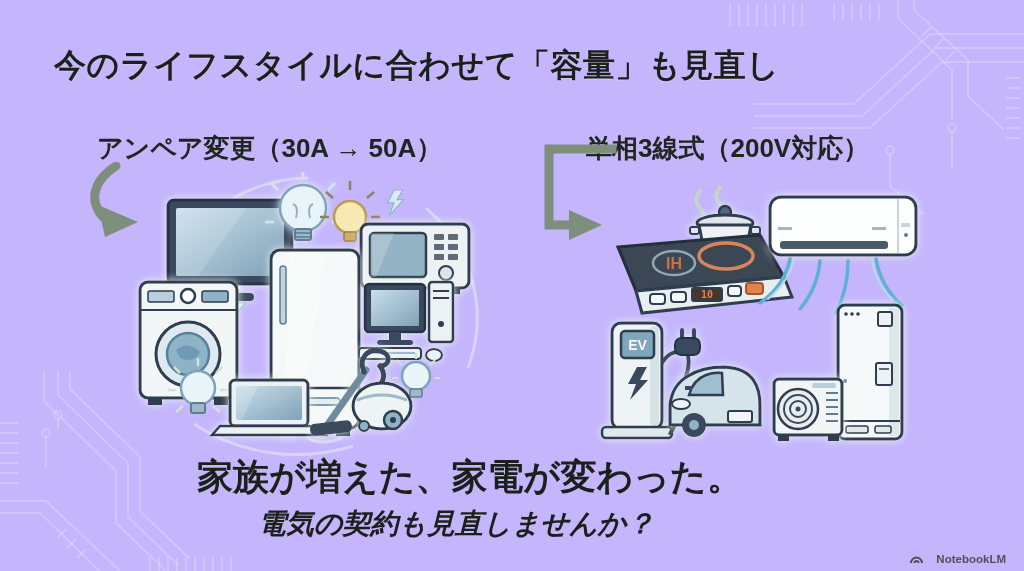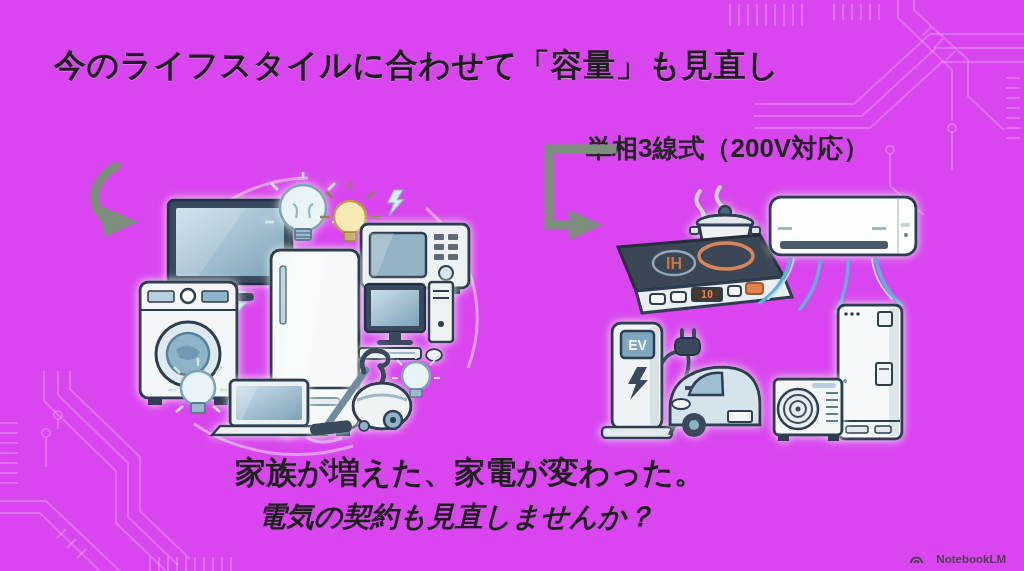--- a/index.html
+++ b/index.html
@@ -1,37 +1,37 @@
 <!DOCTYPE html>
 <html><head>
 <meta charset="utf-8">
 <style>
   html,body{margin:0;padding:0;background:#666;}
   #canvas{
     position:relative;width:1024px;height:571px;overflow:hidden;
-    background:#d946ef;
+    background:#c4b5fd;
     font-family:"Liberation Sans","DejaVu Sans",sans-serif;
     color:#1c211c;
   }
   .abs{position:absolute;}
   .title{
     left:54px;top:44px;width:760px;
     font-size:32px;font-weight:800;letter-spacing:0.5px;
     color:#1b201b;text-shadow:0 1px 1px rgba(255,255,255,0.25);
   }
   .subhead{
     font-size:26px;font-weight:800;color:#20261f;white-space:nowrap;
   }
   .subhead.left{left:97px;top:131px;}
   .subhead.right{left:586px;top:131px;}
   .footer{
     left:0;top:450px;width:912px;text-align:center;
     font-weight:800;color:#1b201b;line-height:1.48;
   }
-  .footer .l1{font-size:31px;padding-left:28px;}
+  .footer .l1{font-size:36px;padding-left:28px;}
   .footer .l2{font-size:28px;font-style:italic;}
   .watermark{
     right:18px;bottom:6px;display:flex;align-items:center;gap:12px;
     font-size:11.5px;font-weight:700;color:#384038;opacity:0.85;
   }
   svg{display:block;}
   .cluster{position:absolute;}
 </style>
 </head>
 <body>
@@ -66,20 +66,21 @@
       <circle cx="46" cy="62" r="4"></circle>
       <circle cx="58" cy="44" r="4"></circle>
       <path d="M46,66 V96 M58,48 V58"></path>
       <path d="M66,158 l-9,9 M76,168 l-9,9 M86,178 l-9,9"></path>
       <path d="M150,186 V200 M159,186 V200 M168,186 V200 M177,186 V200 M186,186 V200 M195,186 V200 M204,186 V200 M213,186 V200 M222,186 V200 M231,186 V200"></path>
     </g>
   </svg>
 
   <div class="abs title">今のライフスタイルに合わせて「容量」も見直し</div>
 
+  <div class="abs subhead left">アンペア変更（30A → 50A）</div>
   <div class="abs subhead right">単相3線式（200V対応）</div>
 
   <svg class="abs" style="left:84px;top:162px" width="84" height="82" viewBox="0 0 84 82">
     <path d="M32,4 C10,18 4,38 19,55" stroke="#7d8e7c" stroke-width="9" fill="none" stroke-linecap="round"></path>
     <polygon points="14,43 54,60 21,75" fill="#7d8e7c"></polygon>
   </svg>
 
   <svg class="abs" style="left:532px;top:140px" width="86" height="102" viewBox="0 0 86 102">
     <path d="M80,9 L17,9 L17,85 L40,85" stroke="#7d8e7c" stroke-width="9" fill="none" stroke-linecap="square"></path>
     <polygon points="37,70 70,85 37,100" fill="#7d8e7c"></polygon>

